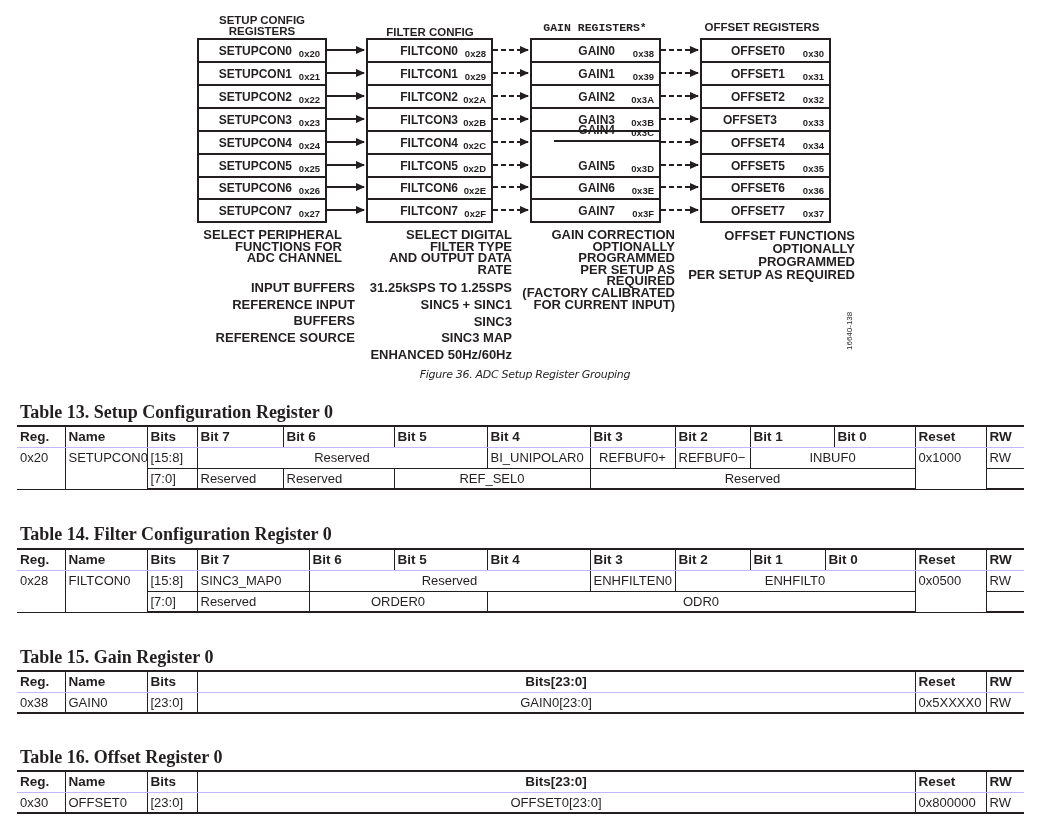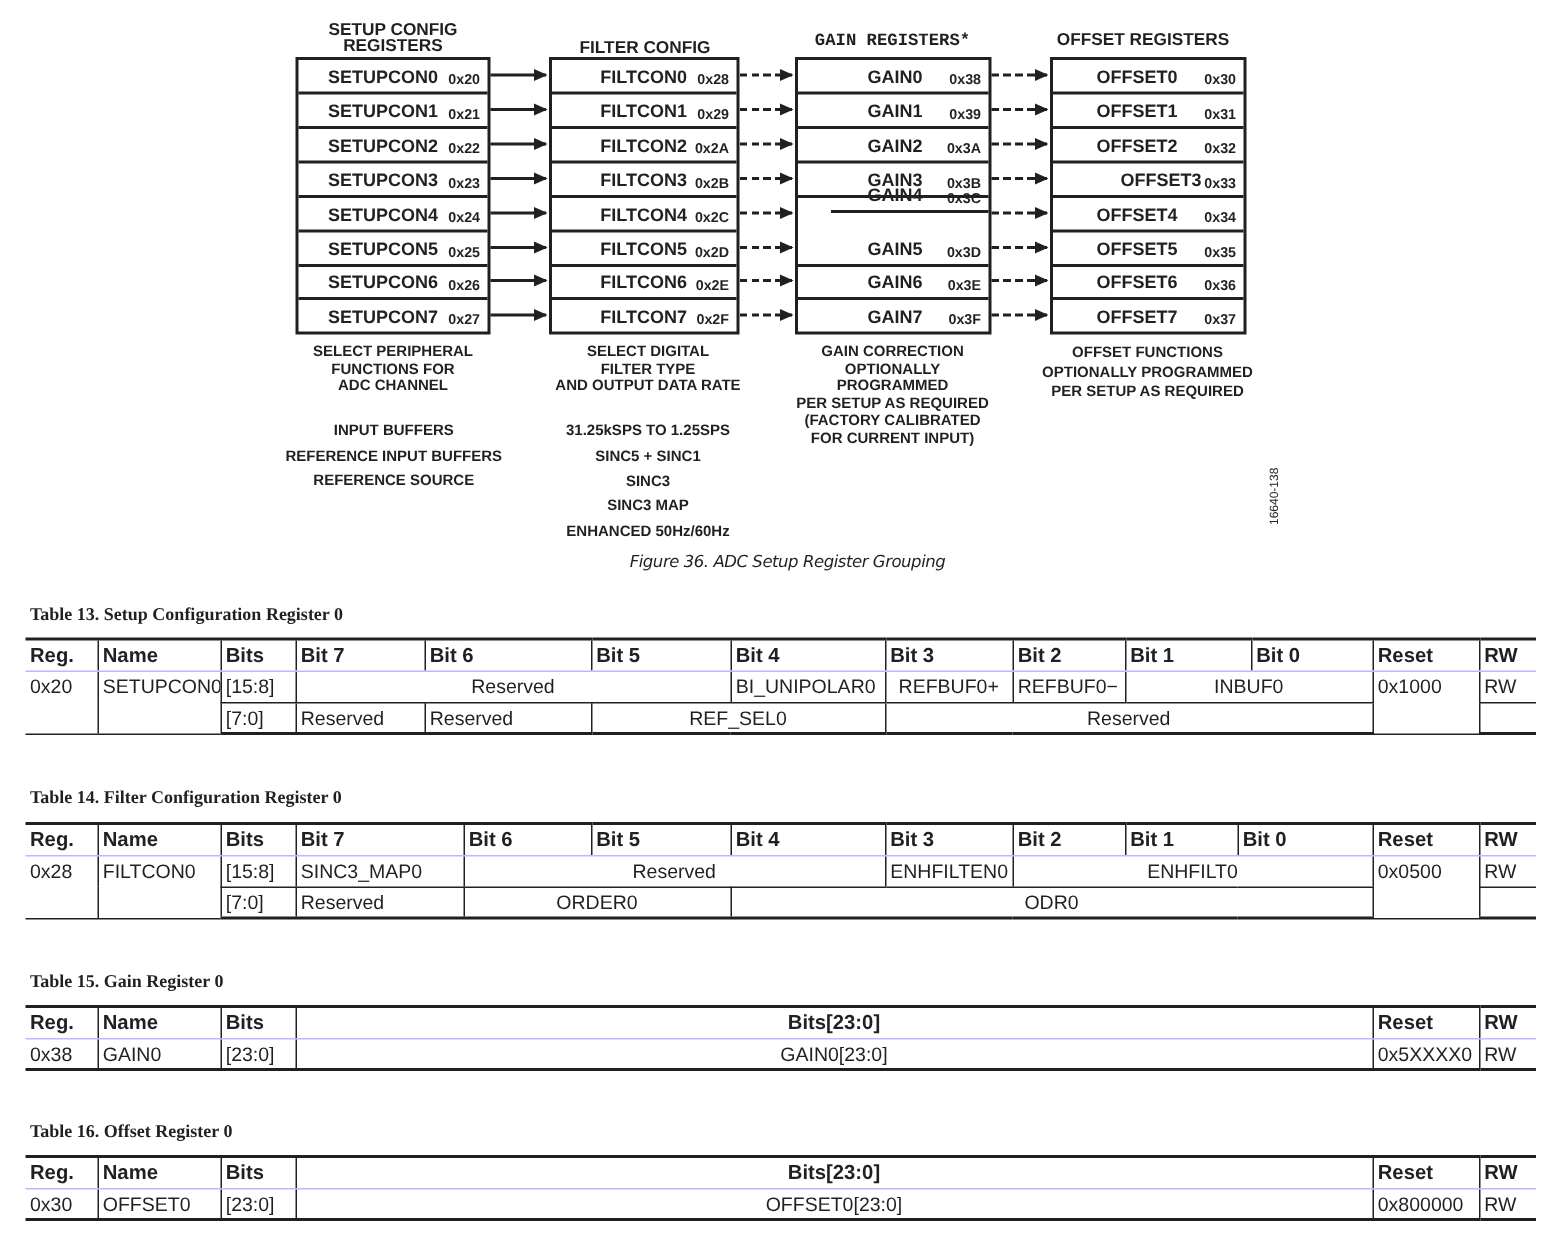--- a/index.html
+++ b/index.html
@@ -7,25 +7,25 @@
   .hdr { position:absolute; text-align:center; font-size:11.5px; line-height:11px; font-family:"Liberation Sans", sans-serif; font-weight:bold; color:#231f20; }
   .col-box { position:absolute; border:2px solid #231f20; box-sizing:border-box; background:#fff; }
   .reg-row { position:absolute; left:0; right:0; height:23px; box-sizing:border-box; border-bottom:2px solid #231f20; }
   .reg-row:last-child { border-bottom:none; }
   .reg-name { position:absolute; top:4px; font-size:12px; font-family:"Liberation Sans", sans-serif; font-weight:bold; color:#231f20; }
   .reg-addr { position:absolute; top:8px; right:5px; font-size:9.5px; font-family:"Liberation Sans", sans-serif; font-weight:bold; color:#231f20; }
   .arrow { position:absolute; height:2px; }
   .arrow.solid { background:#231f20; }
   .arrow.dash { background:repeating-linear-gradient(90deg,#231f20 0 5px,transparent 5px 8px); }
   .arrow .head { position:absolute; right:-1px; top:-3px; width:0; height:0; border-top:4px solid transparent; border-bottom:4px solid transparent; border-left:9px solid #231f20; }
-  .note { position:absolute; text-align:center; font-size:10px; line-height:11.6px; font-family:"Liberation Sans", sans-serif; font-weight:bold; color:#231f20; }
+  .note { position:absolute; text-align:right; font-size:13px; line-height:11.6px; font-family:"Liberation Sans", sans-serif; font-weight:bold; color:#231f20; }
   .caption { position:absolute; left:380px; top:368px; width:290px; text-align:center; font-family:"DejaVu Sans", sans-serif; font-style:italic; font-size:11px; color:#231f20; letter-spacing:-0.3px; }
   .fig-id { position:absolute; left:845px; top:350px; transform:rotate(-90deg); transform-origin:left top; font-family:"Liberation Sans", sans-serif; font-size:8px; color:#231f20; }
 
-  .tbl-title { position:absolute; left:20px; font-family:"Liberation Serif", serif; font-weight:bold; font-size:12px; color:#231f20; }
+  .tbl-title { position:absolute; left:20px; font-family:"Liberation Serif", serif; font-weight:bold; font-size:18px; color:#231f20; }
   table.reg { position:absolute; left:17px; width:1007px; border-collapse:collapse; table-layout:fixed; font-family:"DejaVu Sans", sans-serif; font-size:12.5px; color:#231f20; }
   table.reg th, table.reg td { height:21px; padding:0 3px; box-sizing:border-box; white-space:nowrap; overflow:hidden; }
   table.reg th { text-align:left; font-weight:bold; border-top:2px solid #231f20; border-bottom:1px solid #c4b5fd; font-family:"Liberation Sans", sans-serif; font-size:13.5px; }
   table.reg td { border-bottom:1px solid #231f20; font-family:"Liberation Sans", sans-serif; font-size:13px; font-weight:normal; }
   table.reg tr:last-child td { border-bottom:2px solid #231f20; }
   table.reg th + th, table.reg td + td { border-left:1px solid #231f20; }
   table.reg td.c { text-align:center; }
   table.reg td.l { border-left:1px solid #231f20; }
   table.reg th.c { text-align:center; }
   table.reg td.top { vertical-align:top; padding-top:2px; }
@@ -159,21 +159,21 @@
       </div>
       <div class="reg-row" style="top: 22.9px;">
         <span class="reg-name" style="right: 44px;">OFFSET1</span>
         <span class="reg-addr">0x31</span>
       </div>
       <div class="reg-row" style="top: 45.8px;">
         <span class="reg-name" style="right: 44px;">OFFSET2</span>
         <span class="reg-addr">0x32</span>
       </div>
       <div class="reg-row" style="top: 68.7px;">
-        <span class="reg-name" style="right: 28px; text-align: center;">OFFSET3</span>
+        <span class="reg-name" style="right: 52px; text-align: center;">OFFSET3</span>
         <span class="reg-addr">0x33</span>
       </div>
       <div class="reg-row" style="top: 91.6px;">
         <span class="reg-name" style="right: 44px;">OFFSET4</span>
         <span class="reg-addr">0x34</span>
       </div>
       <div class="reg-row" style="top: 114.5px;">
         <span class="reg-name" style="right: 44px;">OFFSET5</span>
         <span class="reg-addr">0x35</span>
       </div>

